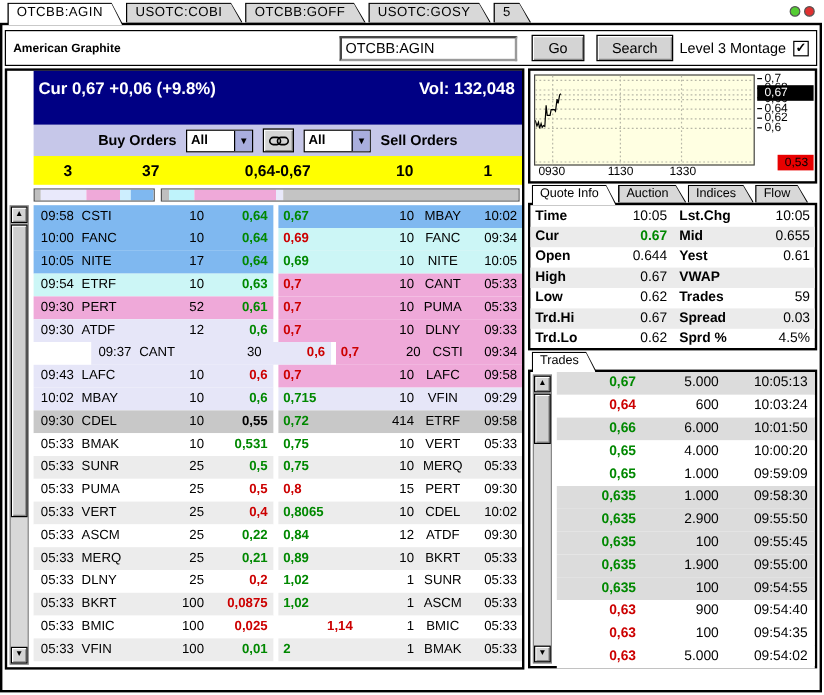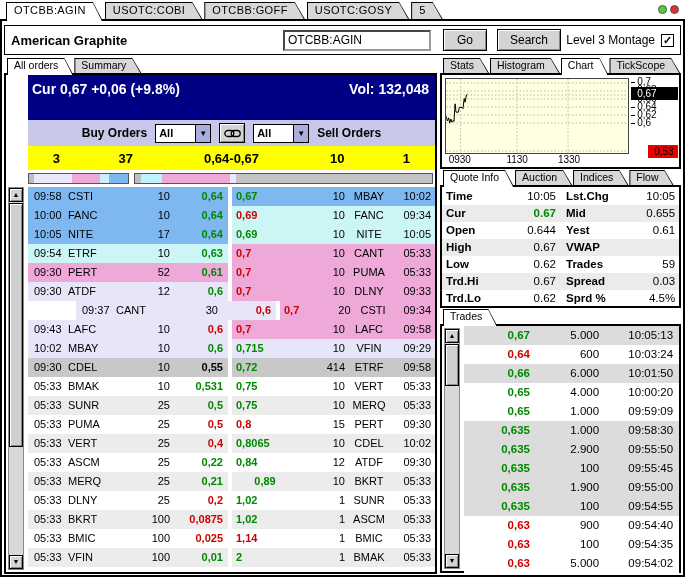--- a/index.html
+++ b/index.html
@@ -13,21 +13,21 @@
   .stab.active { margin-bottom:-2px; height:19px; z-index:4; }
   .stab.active > span { background:#fff; height:18px; }
   .dots { position:absolute; right:8px; top:5px; display:flex; gap:3px; }
   .dot { width:9px; height:9px; border-radius:50%; border:1px solid #555; }
 
   
   .mainbox { position:absolute; left:0; top:19px; width:685px; height:558px; border:2px solid #000; background:#fff; }
 
   
   .toolbar { position:relative; margin:4px 2px 0 2px; height:30px; border:1px solid #000; display:flex; align-items:center; padding:0 6px; }
-  .apptitle { font-size:13px; font-weight:bold; width:272px; }
+  .apptitle { font-size:10px; font-weight:bold; width:272px; }
   .syminput { width:148px; height:21px; border:2px inset #9a9a9a; font-family:"Liberation Sans",sans-serif; font-size:12px; padding:0 3px; }
   .btn { height:22px; background:#d4d4d4; border:1px solid #000; box-shadow:inset 1px 1px 0 #fff, inset -1px -1px 0 #888; font-size:12px; padding:0 12px; margin-left:10px; cursor:pointer; font-family:"Liberation Sans",sans-serif; }
   .btn.go { margin-left:12px; width:44px; padding:0; }
   .montage { margin-left:auto; display:flex; align-items:center; font-size:12px;justify-content:space-between; }
   .cbox { width:13px; height:13px; border:1px solid #000; background:#fff; margin-left:6px; font-size:11px; line-height:11px; text-align:center; font-weight:bold; cursor:pointer; }
 
   
   .content { display:flex; margin:2px 2px 0 2px; }
   .leftcol { width:433px; }
   .rightcol { width:243px; margin-left:3px; }
@@ -148,28 +148,20 @@
       <button class="btn">Search</button>
       <div class="montage">
         <span>Level 3 Montage</span>
         <span class="cbox">✓</span>
       </div>
     </div>
 
     <div class="content">
 
       <div class="leftcol">
-        <div class="ptabs">
-            <div class="ptab active">
-              <span>All orders</span>
-            </div>
-            <div class="ptab">
-              <span>Summary</span>
-            </div>
-          </div>
         <div class="pbox leftpanel">
 
           <div class="banner">
             <span>Cur 0,67 +0,06 (+9.8%)</span>
             <span>Vol: 132,048</span>
           </div>
 
           <div class="filterrow">
             <span>Buy Orders</span>
             <div class="fsel">
@@ -442,21 +434,21 @@
               </div>
               <div class="brow">
                 <div class="bhalf bid" style="background: rgb(236, 236, 236);">
                   <span class="c-time">05:33</span>
                   <span class="c-mm">MERQ</span>
                   <span class="c-size">25</span>
                   <span class="c-prc" style="color: rgb(0, 136, 0);">0,21</span>
                 </div>
                 <div class="bgap"></div>
                 <div class="bhalf ask" style="background: rgb(236, 236, 236);">
-                  <span class="a-prc" style="color: rgb(0, 136, 0); text-align: center;">0,89</span>
+                  <span class="a-prc" style="color: rgb(0, 136, 0);">0,89</span>
                   <span class="a-size">10</span>
                   <span class="a-mm">BKRT</span>
                   <span class="a-time">05:33</span>
                 </div>
               </div>
               <div class="brow">
                 <div class="bhalf bid" style="background: rgb(255, 255, 255);">
                   <span class="c-time">05:33</span>
                   <span class="c-mm">DLNY</span>
                   <span class="c-size">25</span>
@@ -487,21 +479,21 @@
               </div>
               <div class="brow">
                 <div class="bhalf bid" style="background: rgb(255, 255, 255);">
                   <span class="c-time">05:33</span>
                   <span class="c-mm">BMIC</span>
                   <span class="c-size">100</span>
                   <span class="c-prc" style="color: rgb(204, 0, 0);">0,025</span>
                 </div>
                 <div class="bgap"></div>
                 <div class="bhalf ask" style="background: rgb(255, 255, 255);">
-                  <span class="a-prc" style="color: rgb(204, 0, 0);">1,14</span>
+                  <span class="a-prc" style="color: rgb(204, 0, 0); text-align: right;">1,14</span>
                   <span class="a-size">1</span>
                   <span class="a-mm">BMIC</span>
                   <span class="a-time">05:33</span>
                 </div>
               </div>
               <div class="brow">
                 <div class="bhalf bid" style="background: rgb(236, 236, 236);">
                   <span class="c-time">05:33</span>
                   <span class="c-mm">VFIN</span>
                   <span class="c-size">100</span>
@@ -519,34 +511,20 @@
 
           <div class="vsb sb-book">
             <div class="sbtn up">▲</div>
             <div class="thumb"></div>
             <div class="sbtn down">▼</div>
           </div>
         </div>
       </div>
 
       <div class="rightcol">
-        <div class="ptabs">
-            <div class="ptab">
-              <span>Stats</span>
-            </div>
-            <div class="ptab">
-              <span>Histogram</span>
-            </div>
-            <div class="ptab active">
-              <span>Chart</span>
-            </div>
-            <div class="ptab">
-              <span>TickScope</span>
-            </div>
-          </div>
         <div class="pbox chartpanel">
           <div class="chartrow">
             <div class="plot" id="plot">
                 <svg viewBox="0 0 100 100" preserveAspectRatio="none">
                   <line x1="0" x2="100" y1="5.405405405405412" y2="5.405405405405412" stroke="#b8b8a8" stroke-dasharray="1.5,2" vector-effect="non-scaling-stroke" stroke-width="1"></line>
                   <line x1="0" x2="100" y1="16.216216216216175" y2="16.216216216216175" stroke="#b8b8a8" stroke-dasharray="1.5,2" vector-effect="non-scaling-stroke" stroke-width="1"></line>
                   <line x1="0" x2="100" y1="21.621621621621586" y2="21.621621621621586" stroke="#b8b8a8" stroke-dasharray="1.5,2" vector-effect="non-scaling-stroke" stroke-width="1"></line>
                   <line x1="0" x2="100" y1="27.027027027027" y2="27.027027027027" stroke="#b8b8a8" stroke-dasharray="1.5,2" vector-effect="non-scaling-stroke" stroke-width="1"></line>
                   <line x1="0" x2="100" y1="37.837837837837824" y2="37.837837837837824" stroke="#b8b8a8" stroke-dasharray="1.5,2" vector-effect="non-scaling-stroke" stroke-width="1"></line>
                   <line x1="0" x2="100" y1="48.648648648648646" y2="48.648648648648646" stroke="#b8b8a8" stroke-dasharray="1.5,2" vector-effect="non-scaling-stroke" stroke-width="1"></line>

